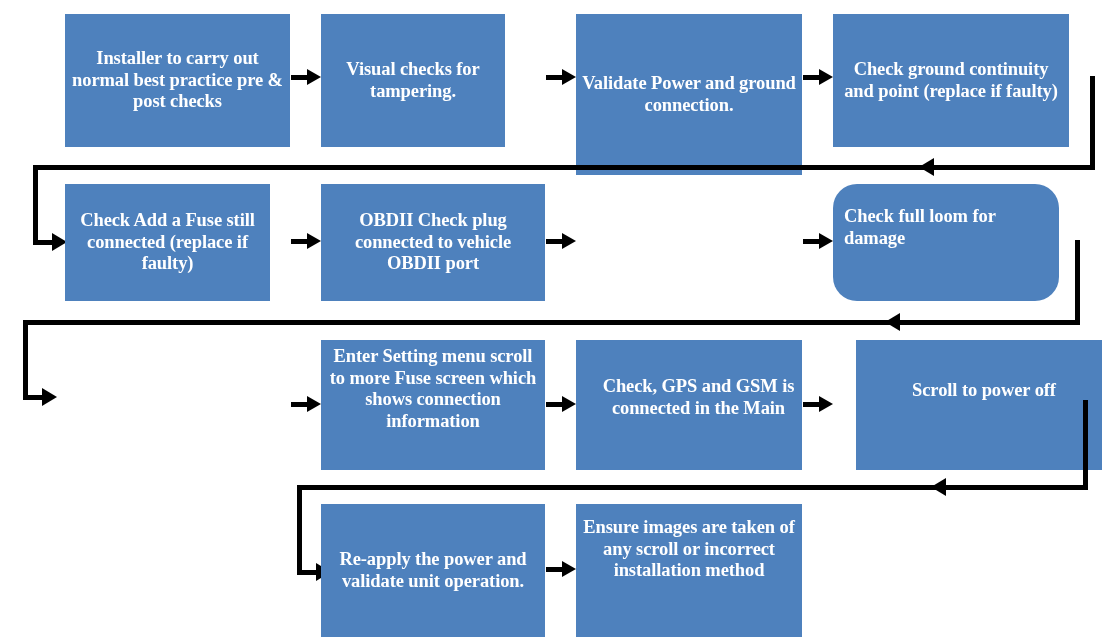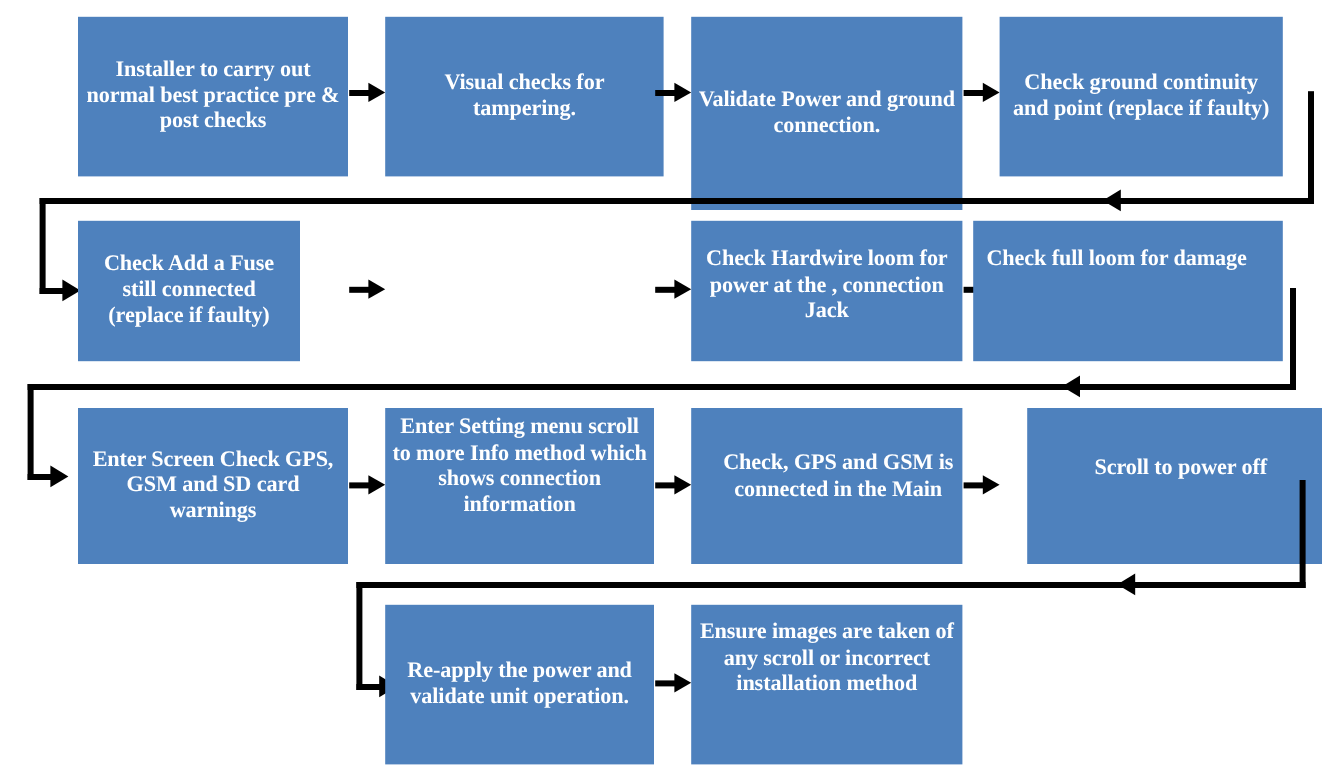--- a/index.html
+++ b/index.html
@@ -92,21 +92,21 @@
 
 <div id="canvas">
 
   <div class="node" style="left:65px; top:14px; width:225px; height:133px;">Installer to carry out normal best practice pre &amp; post checks</div>
 
   <div class="inline-arrow" style="left:291px; top:73px; width:30px;">
     <span class="shaft" style="width:18px;"></span>
     <span class="head" style="left:16px;"></span>
   </div>
 
-  <div class="node" style="left:321px; top:14px; width:232px; height:133px;text-align:center;">Visual checks for tampering.</div>
+  <div class="node" style="left:321px; top:14px; width:184px; height:133px;text-align:center;">Visual checks for tampering.</div>
 
   <div class="inline-arrow" style="left:546px; top:73px; width:30px;">
     <span class="shaft" style="width:18px;"></span>
     <span class="head" style="left:16px;"></span>
   </div>
 
   <div class="node" style="left:576px; top:14px; width:226px; height:161px;">Validate Power and ground connection.</div>
 
   <div class="inline-arrow" style="left:803px; top:73px; width:30px;">
     <span class="shaft" style="width:18px;"></span>
@@ -116,58 +116,57 @@
   <div class="node" style="left:833px; top:14px; width:236px; height:133px;">Check ground continuity and point (replace if faulty)</div>
 
   <div class="seg v" style="left:1090px; top:76px; height:94px;"></div>
   <div class="seg h" style="left:932px; top:165px; width:163px;"></div>
   <div class="arrow-left" style="left:919px; top:158px;"></div>
   <div class="seg h" style="left:33px; top:165px; width:902px;"></div>
   <div class="seg v" style="left:33px; top:165px; height:80px;"></div>
   <div class="seg h" style="left:33px; top:240px; width:22px;"></div>
   <div class="arrow-right" style="left:52px; top:233px;"></div>
 
-  <div class="node" style="left:65px; top:184px; width:185px; height:117px;">Check Add a Fuse still connected (replace if faulty)</div>
+  <div class="node" style="left:65px; top:184px; width:205px; height:117px;">Check Add a Fuse still connected (replace if faulty)</div>
 
   <div class="inline-arrow" style="left:291px; top:237px; width:30px;">
     <span class="shaft" style="width:18px;"></span>
     <span class="head" style="left:16px;"></span>
   </div>
 
+  <div class="node" style="left:321px; top:184px; width:224px; height:117px;">OBDII Check plug connected to vehicle OBDII port</div>
 
   <div class="inline-arrow" style="left:546px; top:237px; width:30px;">
     <span class="shaft" style="width:18px;"></span>
     <span class="head" style="left:16px;"></span>
   </div>
 
-  <div class="node align-top" style="left:576px; top:184px; width:226px; height:117px; padding-top:22px;">Check Hardwire loom for power at the , connection Jack</div>
 
   <div class="inline-arrow" style="left:803px; top:237px; width:30px;">
     <span class="shaft" style="width:18px;"></span>
     <span class="head" style="left:16px;"></span>
   </div>
 
-  <div class="node align-left align-top" style="left:811px; top:184px; width:258px; height:117px; padding:22px 0 0 11px;">Check full loom for damage</div>
+  <div class="node align-left align-top" style="left:833px; top:184px; width:226px; height:117px; padding:22px 0 0 11px;border-radius:24px;">Check full loom for damage</div>
 
   <div class="seg v" style="left:1075px; top:240px; height:85px;"></div>
   <div class="seg h" style="left:898px; top:320px; width:182px;"></div>
   <div class="arrow-left" style="left:885px; top:313px;"></div>
   <div class="seg h" style="left:23px; top:320px; width:868px;"></div>
   <div class="seg v" style="left:23px; top:320px; height:80px;"></div>
   <div class="seg h" style="left:23px; top:395px; width:22px;"></div>
   <div class="arrow-right" style="left:42px; top:388px;"></div>
 
-  <div class="node" style="left:65px; top:340px; width:225px; height:130px;">Enter  Screen Check GPS, GSM and SD card warnings</div>
 
   <div class="inline-arrow" style="left:291px; top:400px; width:30px;">
     <span class="shaft" style="width:18px;"></span>
     <span class="head" style="left:16px;"></span>
   </div>
 
-  <div class="node align-top" style="left:321px; top:340px; width:224px; height:130px; padding-top:6px;">Enter Setting menu scroll to more Info method which shows connection information</div>
+  <div class="node align-top" style="left:321px; top:340px; width:224px; height:130px; padding-top:6px;">Enter Setting menu scroll to more Fuse screen which shows connection information</div>
 
   <div class="inline-arrow" style="left:546px; top:400px; width:30px;">
     <span class="shaft" style="width:18px;"></span>
     <span class="head" style="left:16px;"></span>
   </div>
 
   <div class="node align-top" style="left:576px; top:340px; width:226px; height:130px; padding-top:36px;padding-left:25px;">Check, GPS and GSM is connected in the Main</div>
 
   <div class="inline-arrow" style="left:803px; top:400px; width:30px;">
     <span class="shaft" style="width:18px;"></span>

